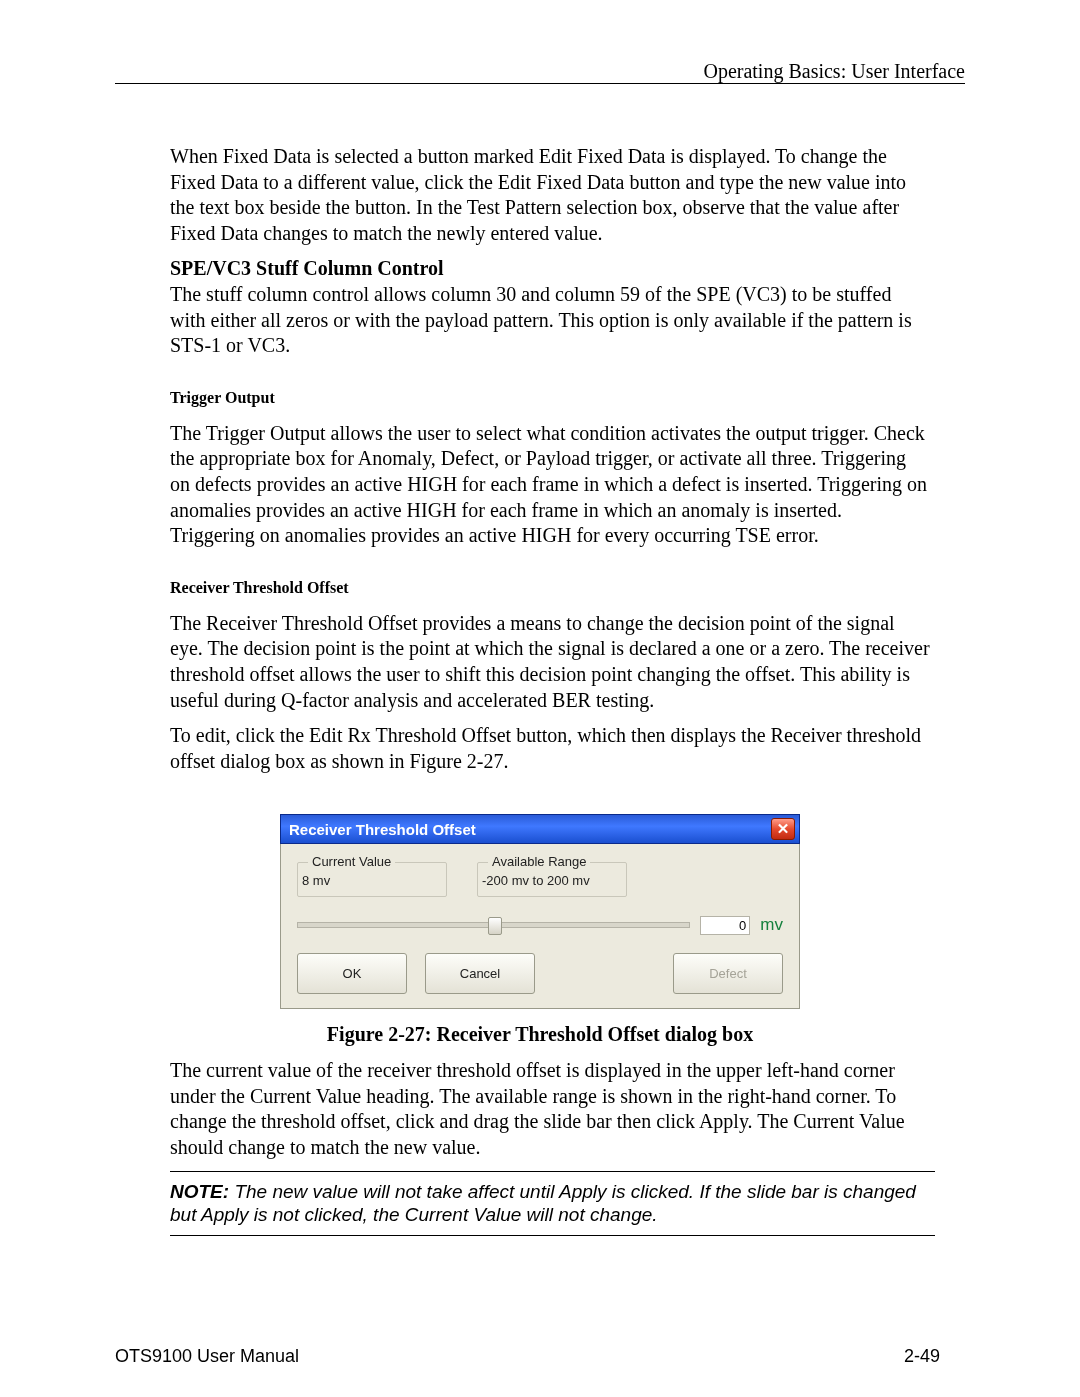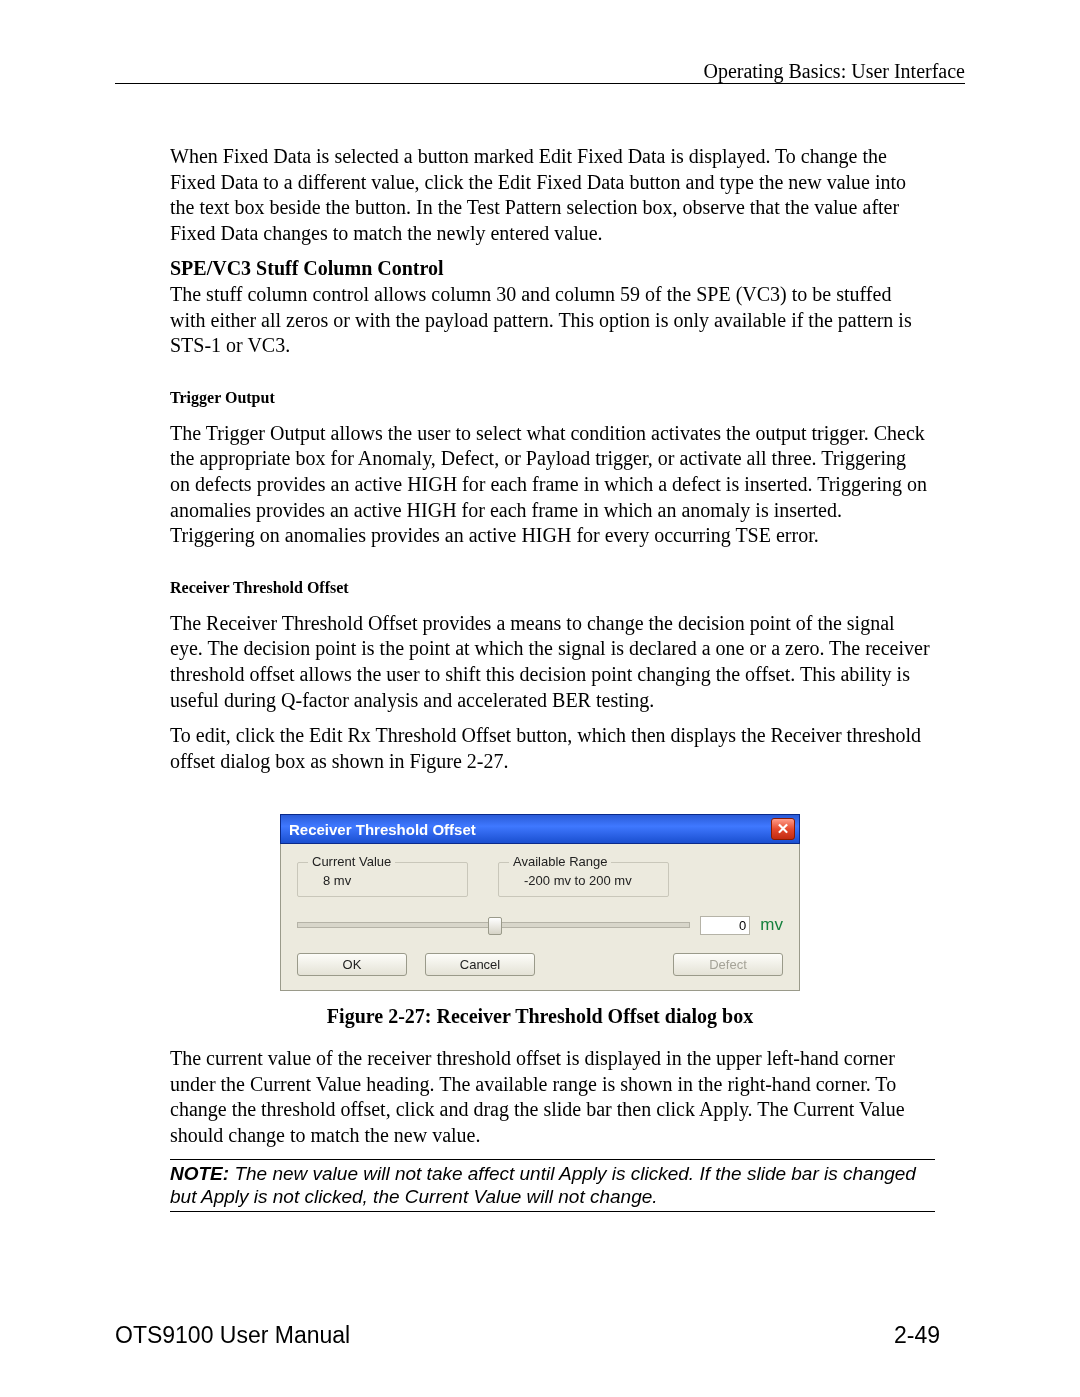--- a/index.html
+++ b/index.html
@@ -33,32 +33,32 @@
   }
   h2.sec {
     font-size: 16px;
     font-weight: bold;
     margin: 30px 0 14px 55px;
   }
   .note-area {
     border-top: 1.5px solid #000;
     border-bottom: 1.5px solid #000;
     margin: 6px 30px 0 55px;
-    padding: 2px 0;
+    padding: 8px 0;
     font-family: Arial, Helvetica, sans-serif;
     font-size: 19px;
     font-style: italic;
     line-height: 1.25;
   }
   .note-label { font-weight: bold; font-style: italic; }
   .fig-caption {
     text-align: center;
     font-weight: bold;
     font-size: 20px;
-    margin: 14px 0 18px 0;
+    margin: 14px 0 12px 0;
   }
 
   
   .dialog-wrap {
     width: 520px;
     margin: 40px auto 0 auto;
     font-family: Tahoma, Arial, sans-serif;
   }
   .dlg-titlebar {
     background: linear-gradient(to bottom,#2a5bd7,#3f78ff 40%,#1a4fd0);
@@ -85,21 +85,21 @@
     border:1px solid #9a9a8a;
     border-top:none;
     padding:18px 16px 14px 16px;
     font-size:13px;
     color:#222;
   }
   .group-row { display:flex; gap:30px; margin-bottom:18px; }
   .gbox {
     border:1px solid #c9c7ba;
     border-radius:2px;
-    padding:10px 14px 8px 25px;
+    padding:10px 14px 8px 4px;
     min-width:130px;
     position:relative;
     background:#eceade;
   }
   .gbox .legend{
     position:absolute;
     top:-9px; left:10px;
     background:#eceade;
     padding:0 4px;
     font-size:13px;
@@ -129,39 +129,39 @@
     background:#fff;
     font-size:13px;
     padding:1px 3px;
   }
   .unit{font-size:17px;color:#15803d;}
   .btn-row{display:flex;gap:18px;align-items:center;}
   .dlg-btn{
     min-width:80px;
     text-align:center;
     font-size:13px;
-    padding:3px 14px;
+    padding:12px 14px;
     border:1px solid #9a9a8a;
     background:linear-gradient(to bottom,#fdfdf9,#e4e2d6);
     border-radius:3px;
     cursor:pointer;
     color:#222;
   }
   .dlg-btn.disabled{
     color:#a5a398;
     cursor:default;
   }
   .spacer-flex{flex:1;}
 
   
   .ftr{
     display:flex;
     justify-content:space-between;
     font-family: Arial, Helvetica, sans-serif;
-    font-size:23px;
+    font-size:18px;
     padding: 110px 25px 0 0;
   }
 </style>
 </head>
 <body>
 
 <div class="page">
 
   <div class="hdr">
     <span>Operating Basics: User Interface</span>

